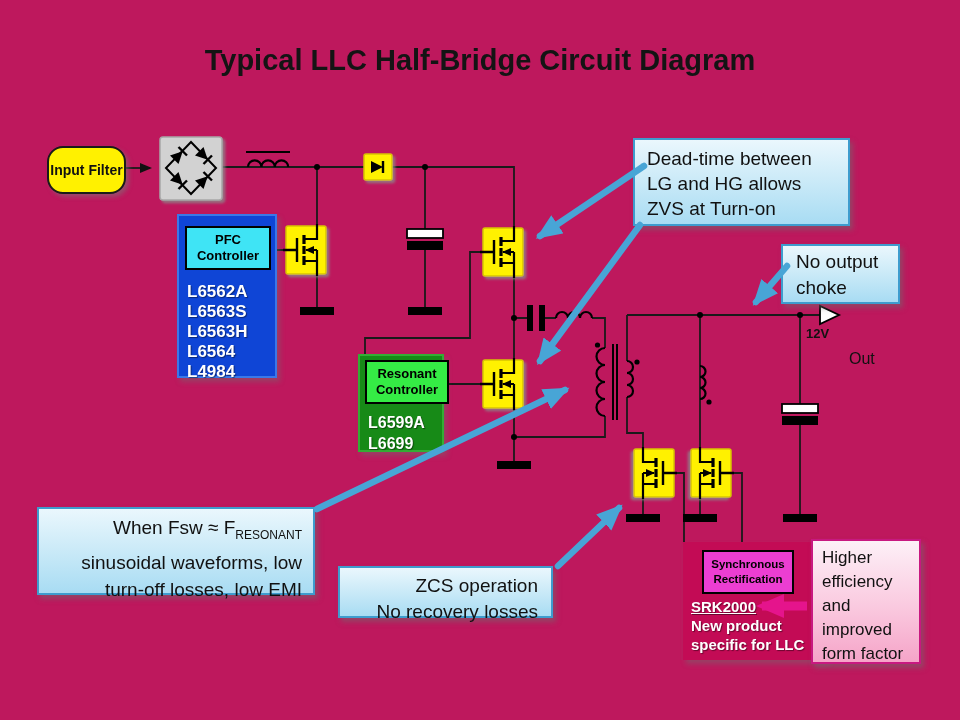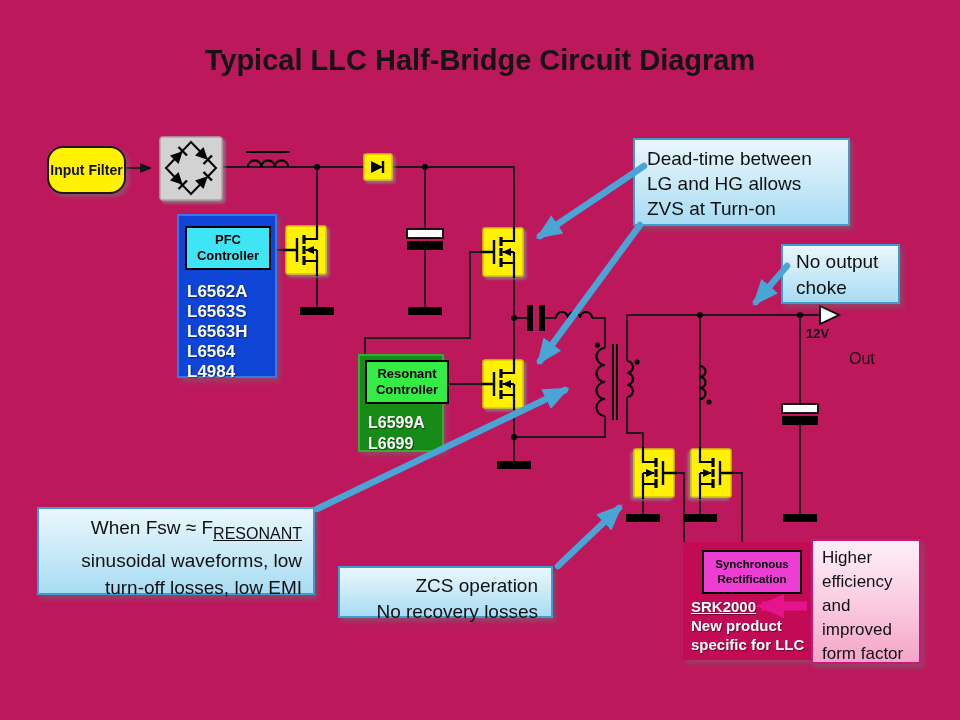--- a/index.html
+++ b/index.html
@@ -26,33 +26,33 @@
   .parts{left:8px;color:#fff;font-weight:bold;font-size:17px;line-height:20px;text-shadow:1px 1px 1px rgba(0,0,0,.45);}
   .pfcparts{top:66px;}
 
   .resbox{left:318px;top:354px;width:86px;height:98px;background:#178A17;border:2px solid #34AD34;box-sizing:border-box;}
   .reslabel{left:5px;top:4px;width:84px;height:44px;background:#35EC45;border:2px solid #000;box-sizing:border-box;
             display:flex;align-items:center;justify-content:center;text-align:center;
             font-size:13px;font-weight:bold;line-height:1.25;color:#000;}
   .resparts{top:56px;font-size:16px;line-height:21px;}
 
   .srbox{left:643px;top:542px;width:144px;height:118px;background:#C30B55;box-sizing:border-box;}
-  .srlabel{left:19px;top:8px;width:100px;height:44px;background:#EC3ED2;border:2px solid #000;box-sizing:border-box;
+  .srlabel{left:19px;top:8px;width:92px;height:44px;background:#EC3ED2;border:2px solid #000;box-sizing:border-box;
            display:flex;align-items:center;justify-content:center;text-align:center;
            font-size:11.5px;font-weight:bold;line-height:1.3;color:#000;}
   .srparts{top:55px;font-size:15px;line-height:19px;}
   .underln{text-decoration:underline;}
 
   .callout{background:linear-gradient(180deg,#EAF7FD 0%,#CDEBF8 45%,#A8DCF3 100%);
            border:2px solid #3E9CCE;box-shadow:3px 4px 5px rgba(110,110,110,.5);
            color:#111;font-size:19px;box-sizing:border-box;}
   .co-dead{left:633px;top:138px;width:217px;height:88px;padding:6px 12px;line-height:25px;text-align:left;}
   .co-choke{left:781px;top:244px;width:119px;height:60px;padding:3px 13px;line-height:26px;text-align:left;}
   .co-fsw{left:37px;top:507px;width:278px;height:88px;padding:5px 11px;line-height:27px;text-align:right;}
-  .co-fsw sub{font-size:16px;text-decoration:underline;}
+  .co-fsw sub{font-size:12px;}
   .co-zcs{left:338px;top:566px;width:215px;height:52px;padding:5px 13px;line-height:26px;text-align:right;}
   .co-pink{left:811px;top:539px;width:110px;height:125px;padding:5px 9px;line-height:24px;text-align:left;
            background:linear-gradient(180deg,#FDF0F7 0%,#FAC9DF 55%,#F5A4C8 100%);border:2px solid #C81880;
            font-size:17px;box-shadow:3px 4px 5px rgba(110,110,110,.5);color:#111;box-sizing:border-box;}
 
   .lbl12v{left:806px;top:326px;font-size:13px;font-weight:bold;}
   .lblout{left:801px;top:350px;font-size:16px;margin-left:48px;}
 </style>
 </head>
 <body>

